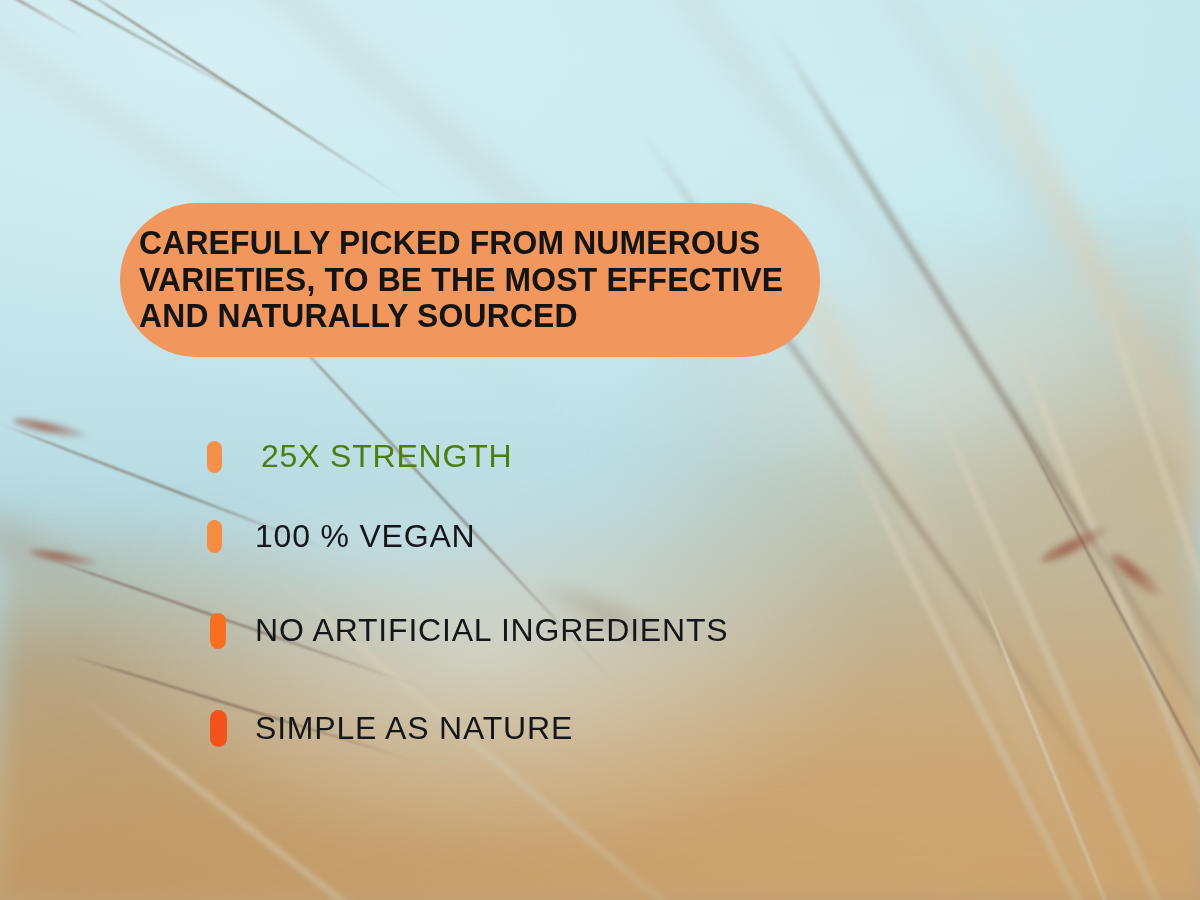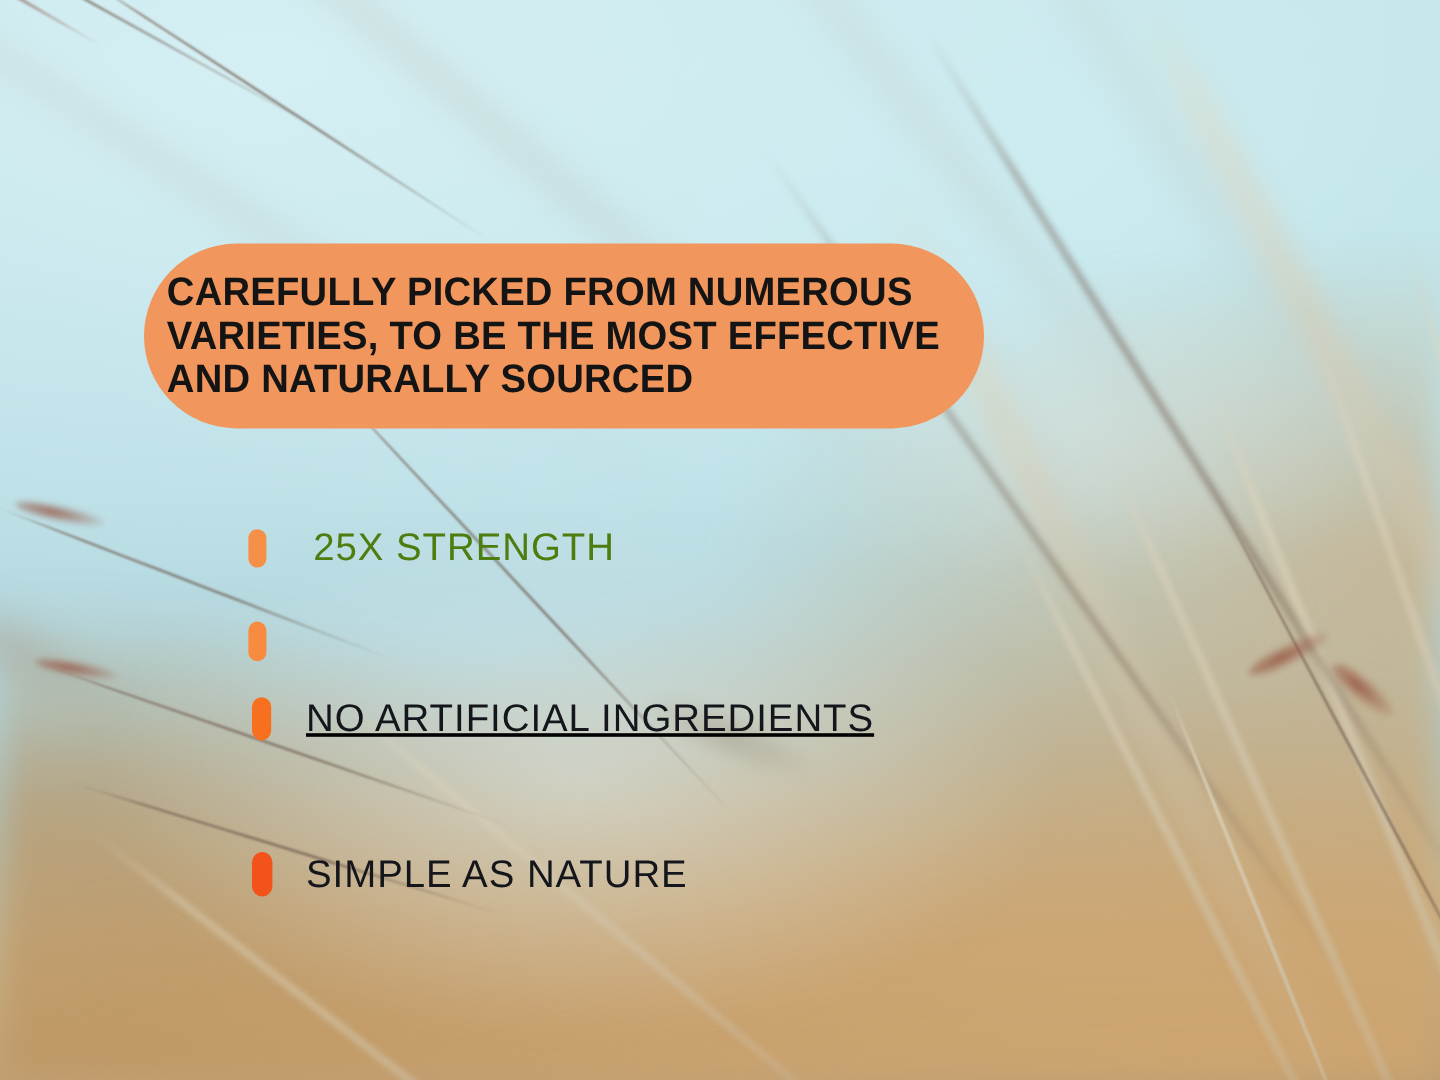--- a/index.html
+++ b/index.html
@@ -196,22 +196,23 @@
 AND NATURALLY SOURCED</div>
   </div>
 
   <div id="feature-list">
       <div class="feature-row" style="top: 0px;">
         <span class="feature-bullet" style="width: 15px; height: 32px; background: rgb(246, 143, 72); margin-left: 7px;"></span>
         <span class="feature-label" style="margin-left: 39px; color: #4d7c0f;">25X STRENGTH</span>
       </div>
       <div class="feature-row" style="top: 80px;">
         <span class="feature-bullet" style="width: 15px; height: 33px; background: rgb(247, 139, 63); margin-left: 7px;"></span>
-      </div>
-      <div class="feature-row" style="top: 142px; text-decoration: underline;">
+        <span class="feature-label" style="margin-left: 33px; color: rgb(20, 22, 27);">100 % VEGAN</span>
+      </div>
+      <div class="feature-row" style="top: 174px;">
         <span class="feature-bullet" style="width: 16px; height: 36px; background: rgb(247, 112, 31); margin-left: 10px;"></span>
         <span class="feature-label" style="margin-left: 29px; color: rgb(20, 22, 27);">NO ARTIFICIAL INGREDIENTS</span>
       </div>
       <div class="feature-row" style="top: 232px; margin-top: 40px;">
         <span class="feature-bullet" style="width: 17px; height: 37px; background: rgb(244, 82, 27); margin-left: 10px;"></span>
         <span class="feature-label" style="margin-left: 28px; color: rgb(20, 22, 27);">SIMPLE AS NATURE</span>
       </div>
     </div>
 
 </div>

